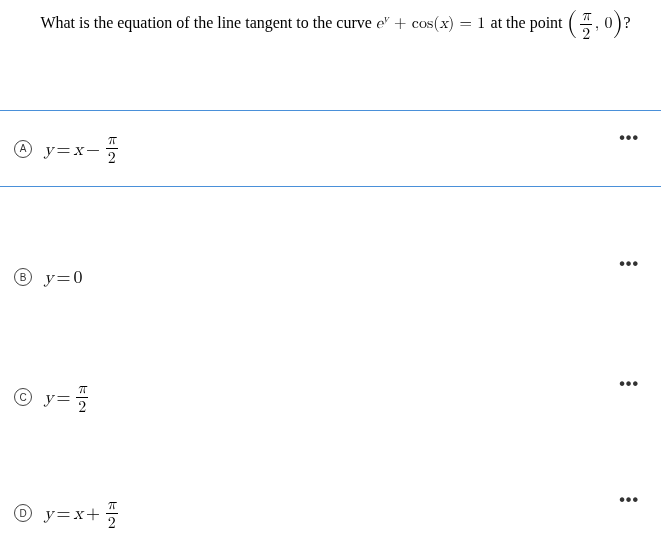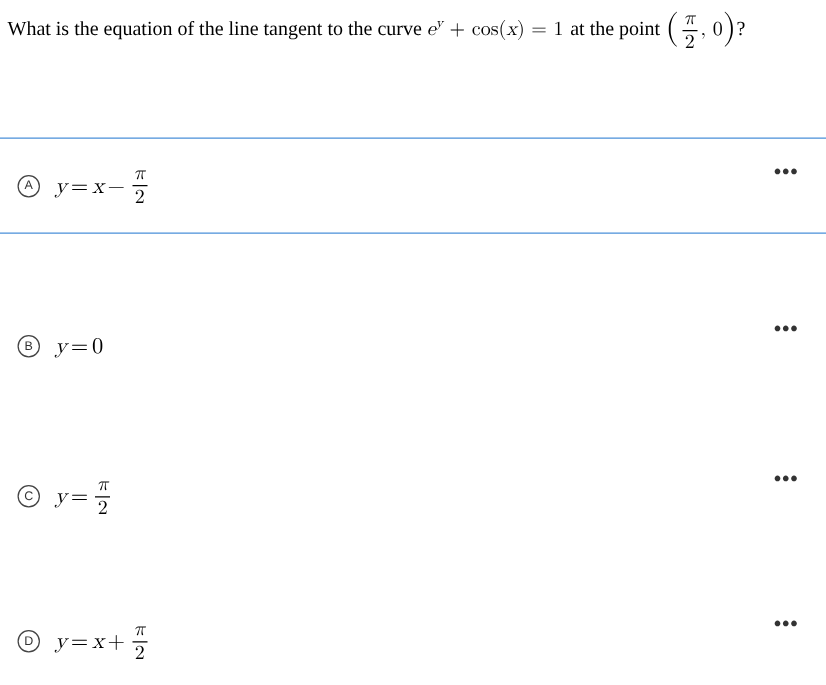--- a/index.html
+++ b/index.html
@@ -7,24 +7,25 @@
   body {
     width: 661px;
     height: 548px;
     font-family: Georgia, 'Times New Roman', serif;
     font-size: 16px;
     color: #000;
     background: #fff;
     position: relative;
   }
   .question {
-    padding: 6px 8px 0 6px;
+    padding: 6px 8px 0 18px;
     font-size: 16px;
     line-height: 1.3;
     font-family: 'Latin Modern', Georgia, serif;
+    text-align: center;
   }
   .point-frac {
     display: inline-block;
     vertical-align: middle;
   }
   .options {
     position: absolute;
     left: 0;
     right: 0;
     top: 110px;

